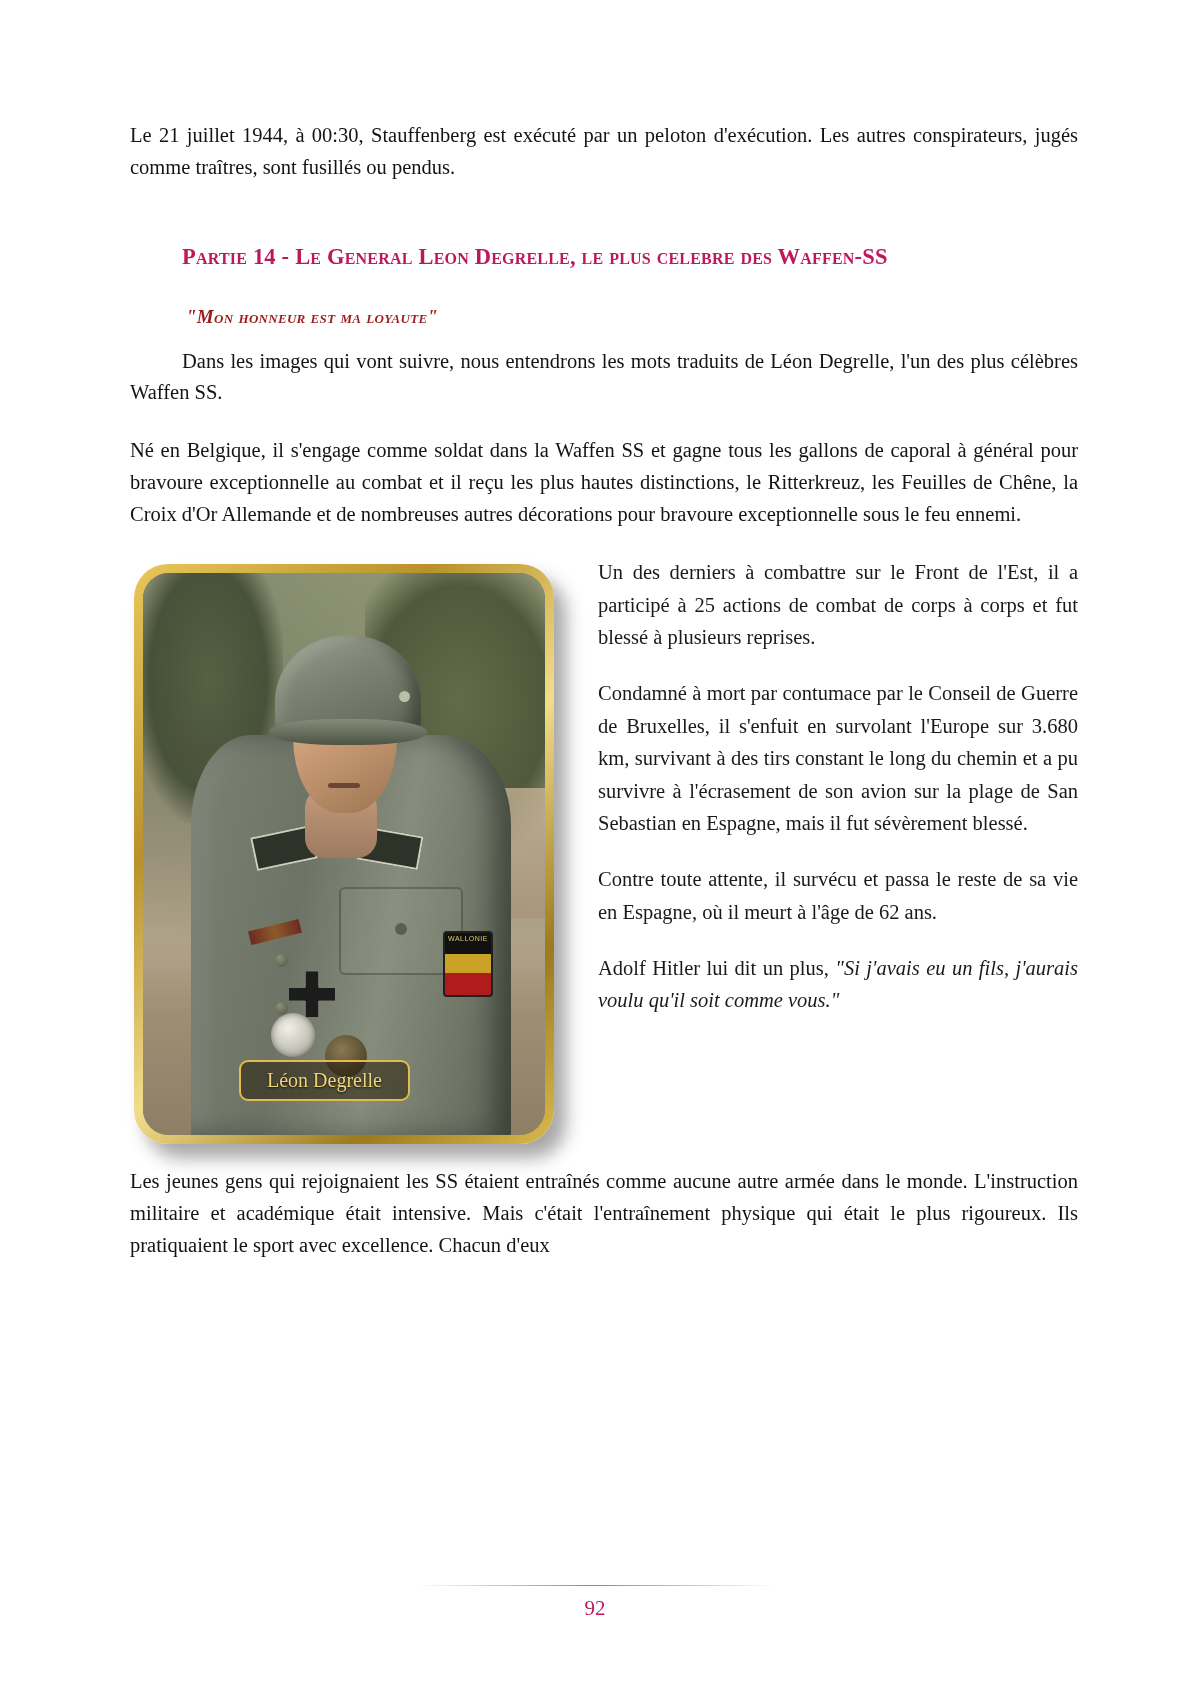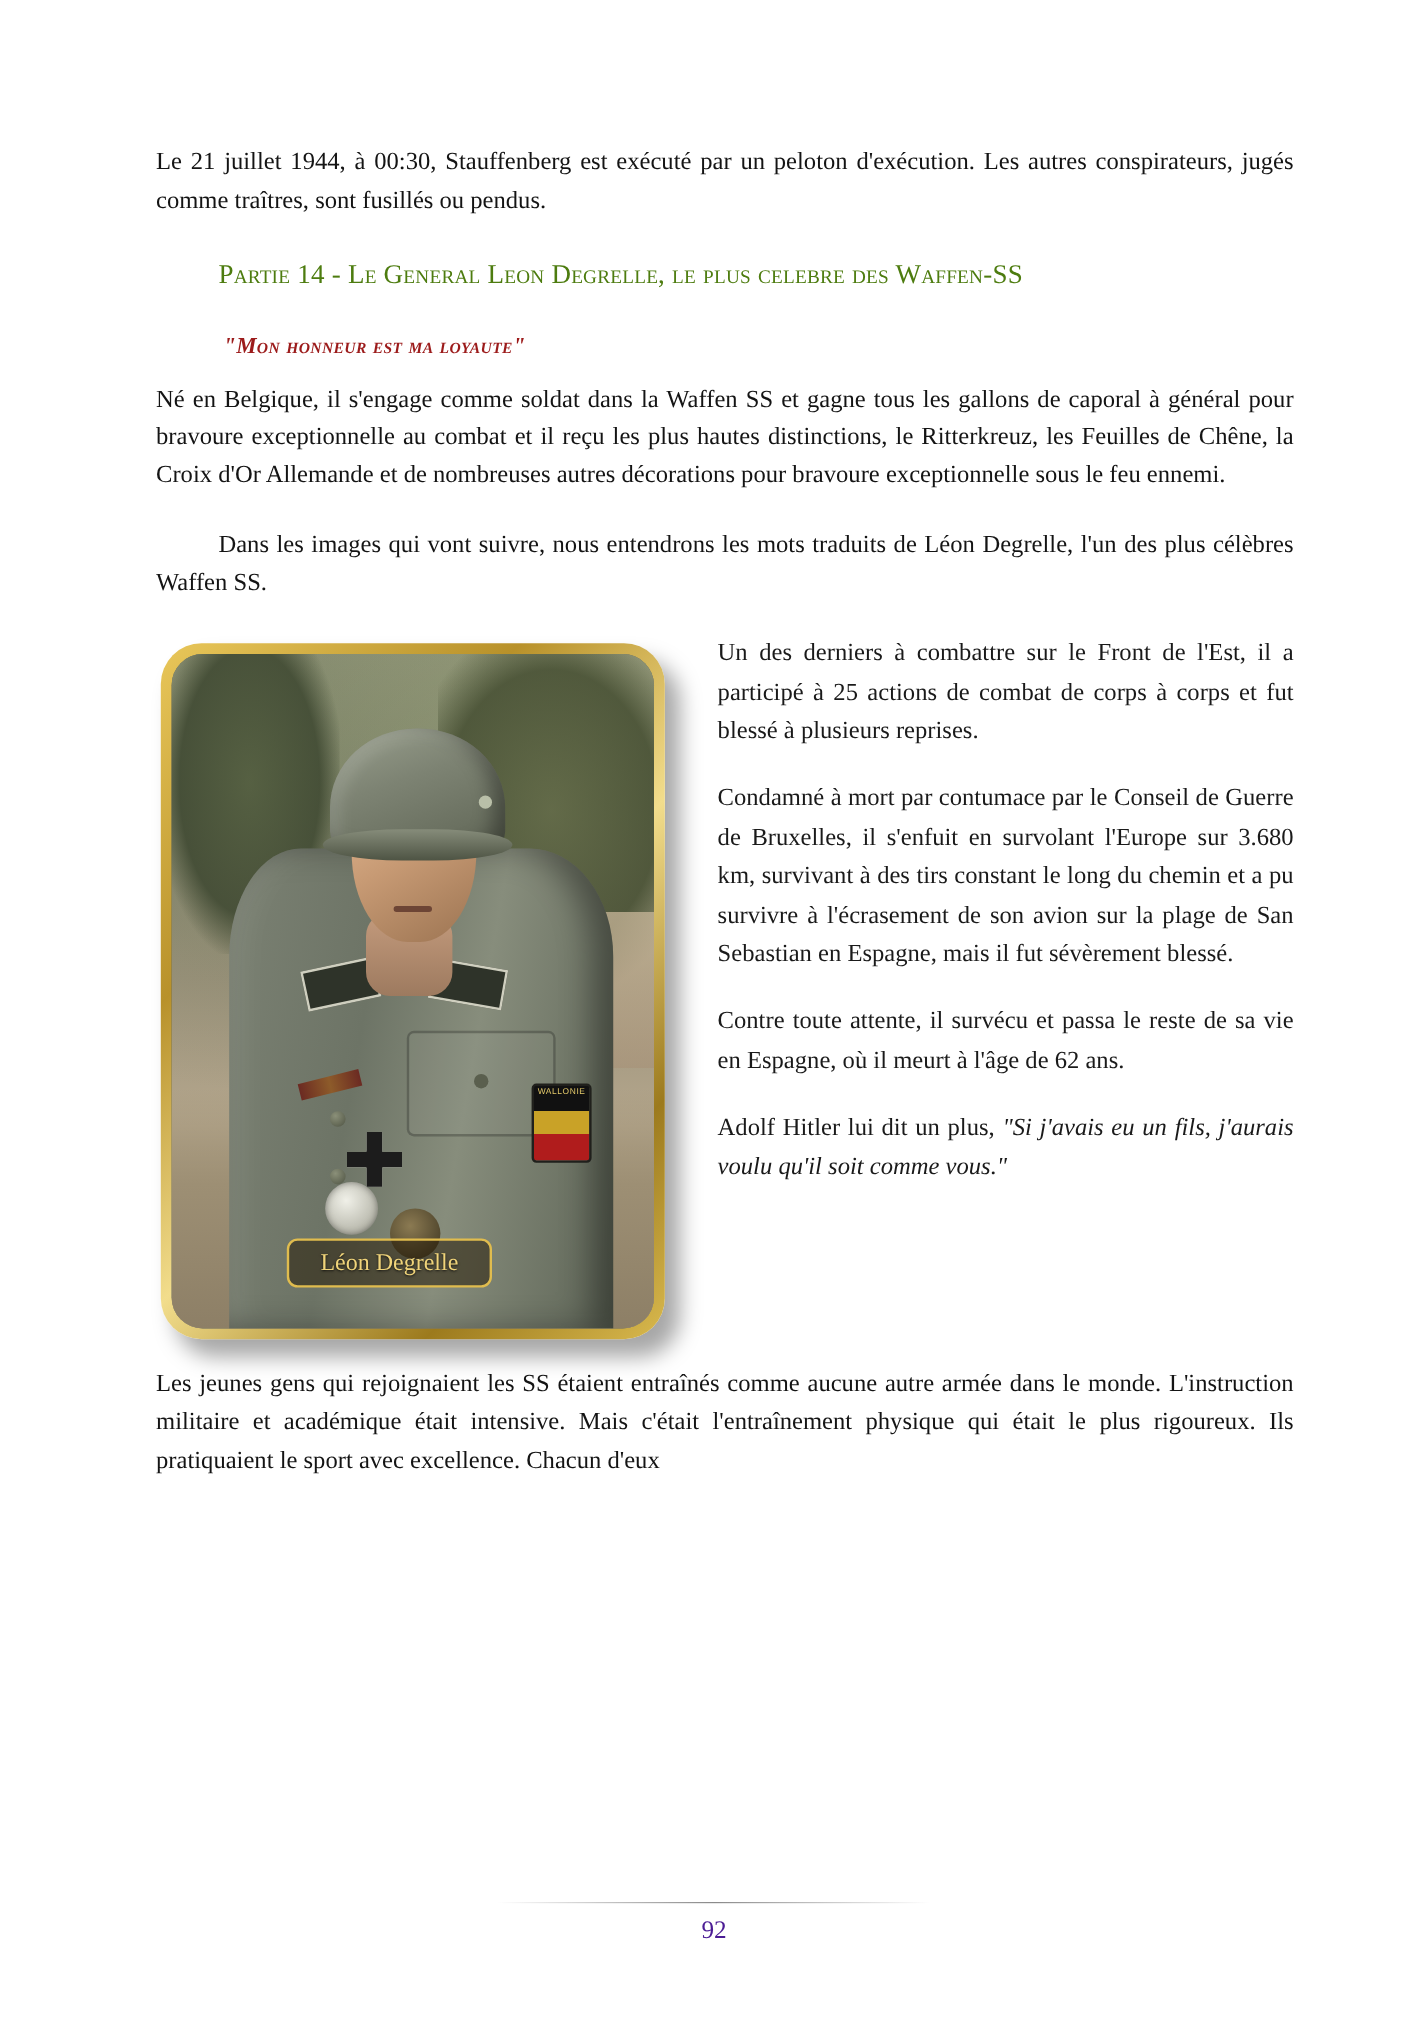--- a/index.html
+++ b/index.html
@@ -29,23 +29,23 @@
     text-align: justify;
     margin: 0 0 26px 0;
     color: #141414;
   }
   .indent-first {
     text-indent: 52px;
   }
   h2.part-heading {
     font-size: 22.5px;
     font-variant: small-caps;
-    color: #4d7c0f;
-    font-weight: normal;
-    margin: 32px 0 0 52px;
+    color: #be185d;
+    font-weight: bold;
+    margin: 60px 0 0 52px;
     letter-spacing: 0.2px;
   }
   h3.motto {
     font-size: 19px;
     font-variant: small-caps;
     font-style: italic;
     font-weight: bold;
     color: #9c1b1b;
     margin: 36px 0 0 56px;
     letter-spacing: 0.3px;
@@ -241,40 +241,40 @@
     text-align: center;
   }
   .footer-rule {
     width: 360px;
     height: 1px;
     margin: 0 auto 10px auto;
     background: linear-gradient(to right, rgba(120,120,120,0), #8a8a8a, rgba(120,120,120,0));
   }
   .page-number {
     font-size: 21px;
-    color: #4c1d95;
+    color: #be185d;
   }
 </style>
 </head>
 <body>
 
 <div class="page">
 
   <p class="body-text">Le 21 juillet 1944, à 00:30, Stauffenberg est exécuté par un peloton d'exécution. Les autres conspirateurs, jugés comme traîtres, sont fusillés ou pendus.</p>
 
 
   <h2 class="part-heading">Partie 14 - Le General Leon Degrelle, le plus celebre des Waffen-SS</h2>
 
   <h3 class="motto">"Mon honneur est ma loyaute"</h3>
 
   <div class="spacer-after-heading"></div>
 
+  <p class="body-text indent-first">Dans les images qui vont suivre, nous entendrons les mots traduits de Léon Degrelle, l'un des plus célèbres Waffen SS.</p>
+
   <p class="body-text">Né en Belgique, il s'engage comme soldat dans la Waffen SS et gagne tous les gallons de caporal à général pour bravoure exceptionnelle au combat et il reçu les plus hautes distinctions, le Ritterkreuz, les Feuilles de Chêne, la Croix d'Or Allemande et de nombreuses autres décorations pour bravoure exceptionnelle sous le feu ennemi.</p>
-
-  <p class="body-text indent-first">Dans les images qui vont suivre, nous entendrons les mots traduits de Léon Degrelle, l'un des plus célèbres Waffen SS.</p>
 
   <div class="two-col clearfix">
 
     <figure class="figure">
       <div class="photo-frame">
         <div class="photo-inner">
           <div class="ph-bg"></div>
           <div class="ph-tree-l"></div>
           <div class="ph-tree-r"></div>
           <div class="ph-wall"></div>

